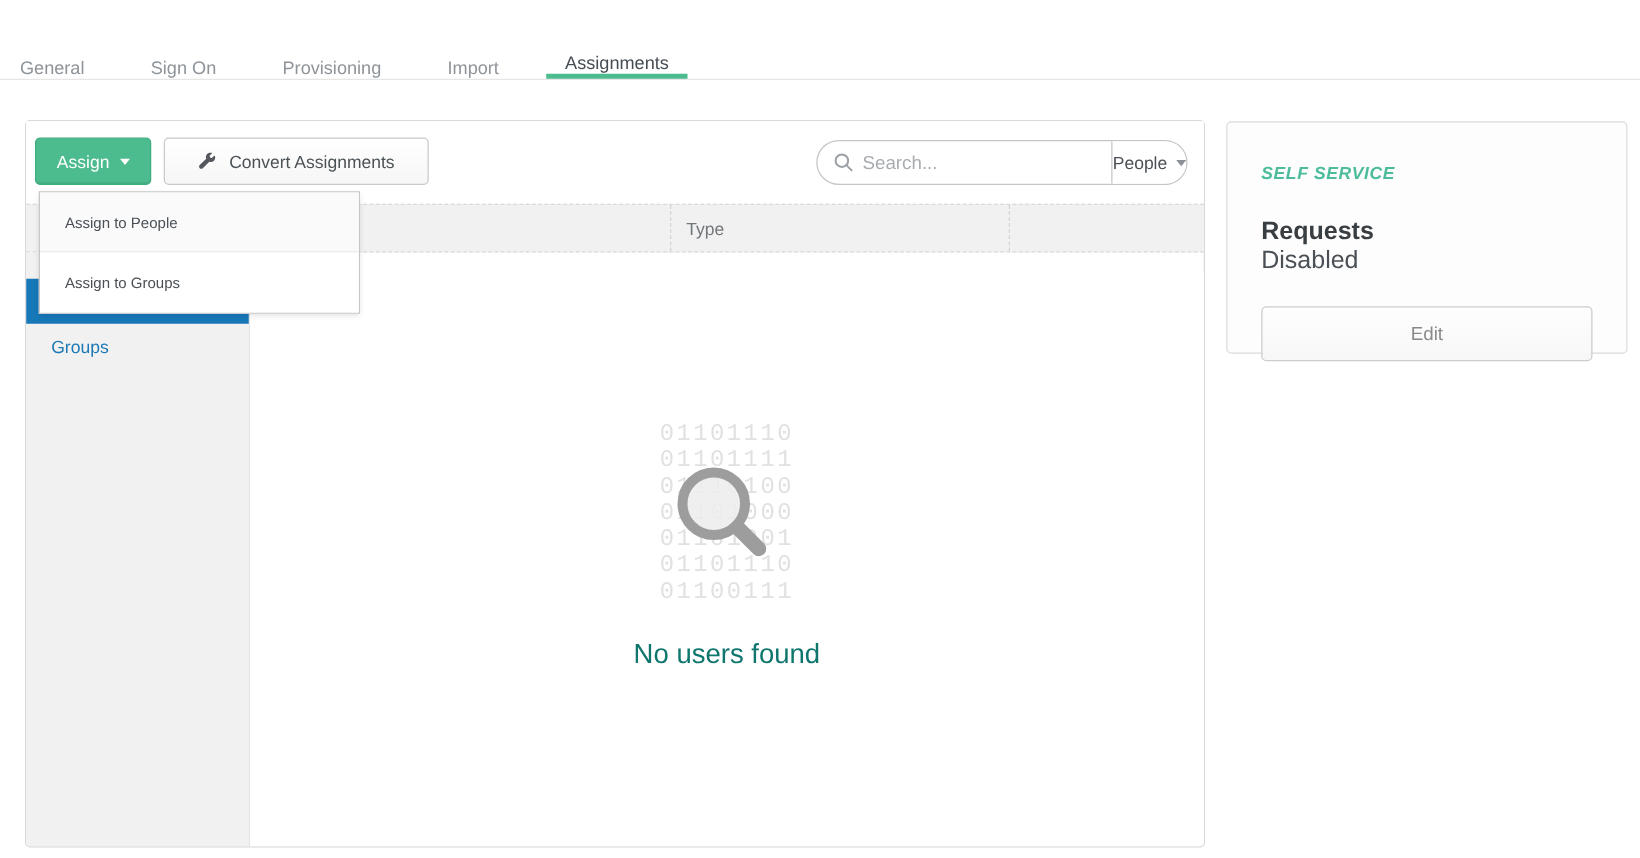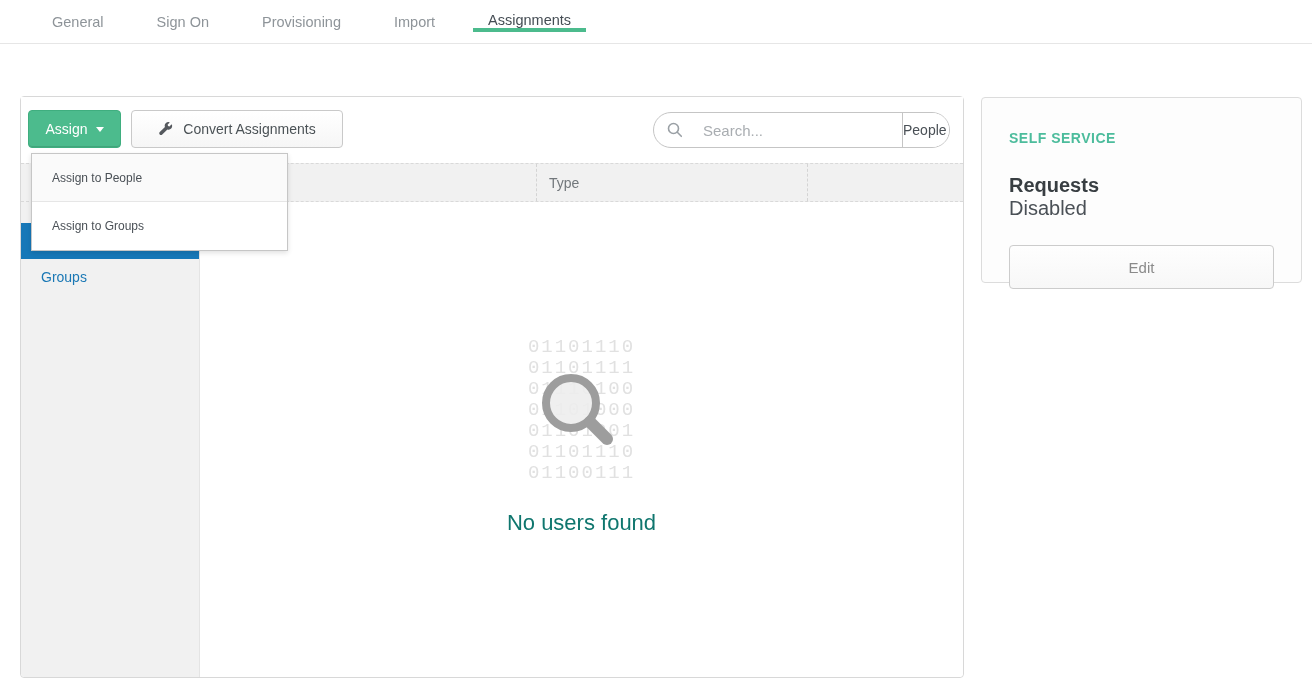--- a/index.html
+++ b/index.html
@@ -1,21 +1,21 @@
 <!DOCTYPE html>
 <html><head>
 <meta charset="utf-8">
 <style>
   * { margin:0; padding:0; box-sizing:border-box; }
   html,body { width:1312px; height:686px; background:#fff; font-family:"Liberation Sans", sans-serif; }
   .stage { position:relative; width:1312px; height:686px; overflow:hidden; background:#fff; }
 
   
-  .tabbar { position:absolute; left:0; top:0; width:1312px; height:44px;
-            display:flex; align-items:center; padding-left:52px;
+  .tabbar { position:absolute; left:0; top:0; width:1312px; height:64px;
+            display:flex; align-items:flex-end; padding-left:16px;
             border-bottom:1px solid #e6e6e6; }
   .tab { display:flex; align-items:center; font-size:14.5px; color:#8e9499;
          cursor:pointer; margin-right:53px; }
   .tab.active { color:#454d54; border-bottom:4px solid #4cbb8d;
                 padding:0 15px; margin-left:-15px; margin-right:38px; }
 
   
   .panel { position:absolute; left:20px; top:96px; width:944px; height:582px;
            background:#fff; border:1px solid #d8d8d8; border-radius:4px; }
 
@@ -30,21 +30,21 @@
   .caret.gray { border-top-color:#8a9095; }
 
   .btn-convert { position:absolute; left:110px; top:13px; width:212px; height:38px;
                  background:linear-gradient(#fff,#f6f6f6); border:1px solid #c9c9c9; border-radius:4px;
                  color:#4b5256; font-size:14px; display:flex; align-items:center; justify-content:center;
                  gap:9px; cursor:pointer; }
 
   .searchbox { position:absolute; right:13px; top:15px; width:297px; height:36px;
                border:1px solid #c5c5c5; border-radius:18px; background:#fff;
                display:flex; overflow:hidden; }
-  .searchbox .search-left { flex:1; display:flex; align-items:center; padding-left:13px; gap:20px; }
+  .searchbox .search-left { flex:1; display:flex; align-items:center; padding-left:13px; gap:7px; }
   .searchbox input { border:none; outline:none; flex:1; font-size:15px; color:#4a5056;
                      font-family:"Liberation Sans", sans-serif; min-width:0; }
   .searchbox input::placeholder { color:#a9adb1; }
   .scope { width:89px; border-left:1px solid #c5c5c5; display:flex; align-items:center;
            justify-content:center; gap:7px; font-size:14px; color:#4a5056; cursor:pointer; background:#fff; }
 
   
   .thead { position:absolute; left:0; top:66px; right:0; height:39px; background:#f1f1f1;
            border-top:1px dashed #d9d9d9; border-bottom:1px dashed #d9d9d9;
            display:flex; align-items:center; }
@@ -74,21 +74,21 @@
   
   .menu { position:absolute; left:10px; top:56px; width:257px; background:#fff;
           border:1px solid #c6c6c6; box-shadow:0 2px 5px rgba(0,0,0,.12); z-index:5; }
   .menu-item { height:48px; line-height:48px; padding-left:20px; font-size:12px;
                color:#4a5056; cursor:pointer; background:#fff; }
   .menu-item.first { border-bottom:1px solid #e6e6e6; background:#fafafa; }
 
   
   .rpanel { position:absolute; left:981px; top:97px; width:321px; height:186px;
             background:#fdfdfd; border:1px solid #dcdcdc; border-radius:4px; padding:26px 27px 0 27px; }
-  .rpanel-title { font-size:14px; font-weight:bold; letter-spacing:.5px; color:#4cbc9c; margin-top:6px; }
+  .rpanel-title { font-size:14px; font-weight:bold; letter-spacing:.5px; color:#4cbc9c; margin-top:6px;font-style:italic; }
   .rpanel-row { display:flex; margin-top:28px; font-size:20px; color:#4a5056;flex-direction:column; }
   .rpanel-row .lbl { font-weight:bold; color:#383e42; width:132px; }
   .btn-edit { margin-top:25px; width:100%; height:44px; background:linear-gradient(#fefefe,#f7f7f7);
               border:1px solid #ccc; border-radius:4px; color:#8a8a8a; font-size:15px;
               display:flex; align-items:center; justify-content:center; cursor:pointer; }
 </style>
 </head>
 <body>
 
 <div class="stage">

